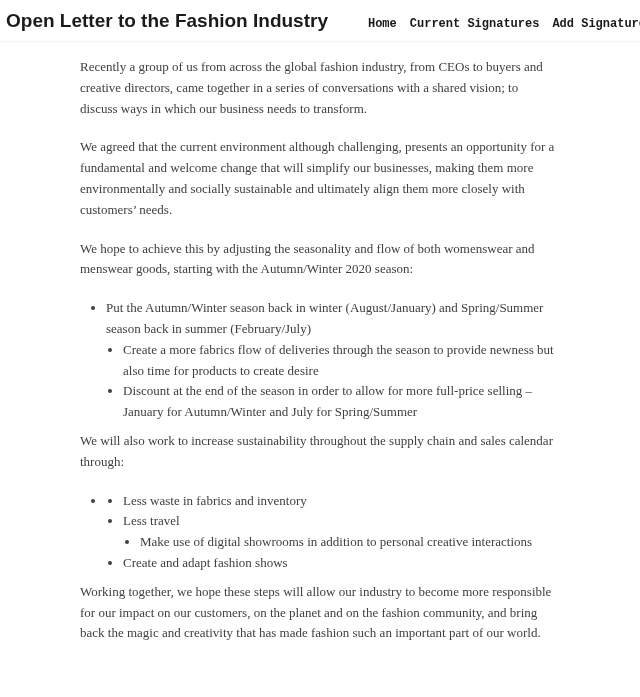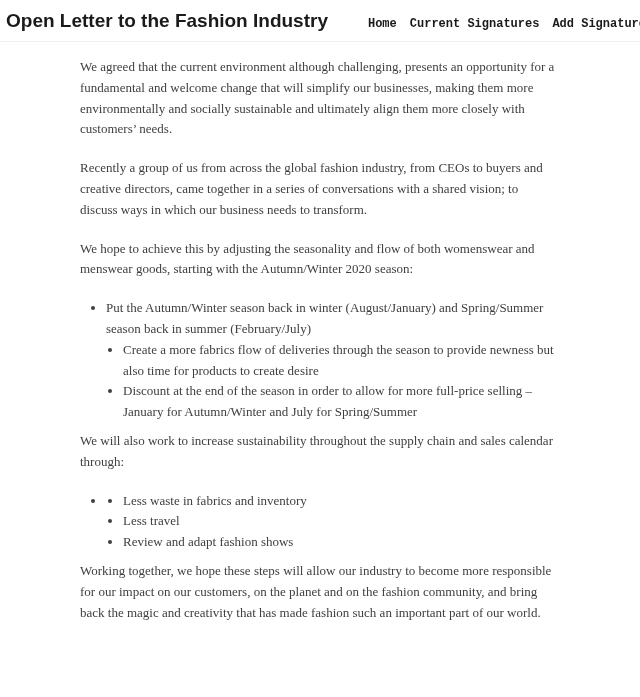--- a/index.html
+++ b/index.html
@@ -72,22 +72,22 @@
 <header class="site-header">
   <h1 class="site-title">Open Letter to the Fashion Industry</h1>
   <nav class="main-nav">
     <a href="#">Home</a>
     <a href="#">Current Signatures</a>
     <a href="#">Add Signature</a>
   </nav>
 </header>
 
 <main class="letter-content">
+  <p>Recently a group of us from across the global fashion industry, from CEOs to buyers and creative directors, came together in a series of conversations with a shared vision; to discuss ways in which our business needs to transform.</p>
   <p>We agreed that the current environment although challenging, presents an opportunity for a fundamental and welcome change that will simplify our businesses, making them more environmentally and socially sustainable and ultimately align them more closely with customers’ needs.</p>
-  <p>Recently a group of us from across the global fashion industry, from CEOs to buyers and creative directors, came together in a series of conversations with a shared vision; to discuss ways in which our business needs to transform.</p>
   <p>We hope to achieve this by adjusting the seasonality and flow of both womenswear and menswear goods, starting with the Autumn/Winter 2020 season:</p>
 
   <ul>
     <li>
       <span>Put the Autumn/Winter season back in winter (August/January) and Spring/Summer season back in summer (February/July)</span>
       <ul>
         <li>
           <span>Create a more fabrics flow of deliveries through the season to provide newness but also time for products to create desire</span>
         </li>
         <li>
@@ -100,22 +100,27 @@
   <p>We will also work to increase sustainability throughout the supply chain and sales calendar through:</p>
 
   <ul>
     <li>
       <ul>
         <li>
           <span>Less waste in fabrics and inventory</span>
         </li>
         <li>
           <span>Less travel</span>
+          <ul>
+            <li>
+              <span>Make use of digital showrooms in addition to personal creative interactions</span>
+            </li>
+          </ul>
         </li>
         <li>
-          <span>Review and adapt fashion shows</span>
+          <span>Create and adapt fashion shows</span>
         </li>
       </ul>
     </li>
   </ul>
 
   <p>Working together, we hope these steps will allow our industry to become more responsible for our impact on our customers, on the planet and on the fashion community, and bring back the magic and creativity that has made fashion such an important part of our world.</p>
 </main>
 
 </body></html>

